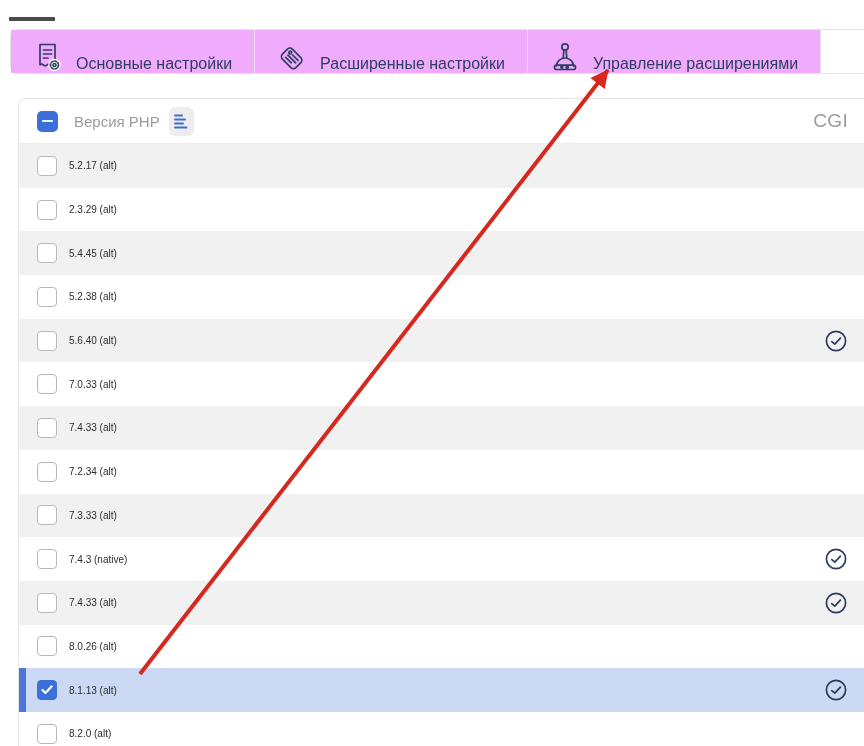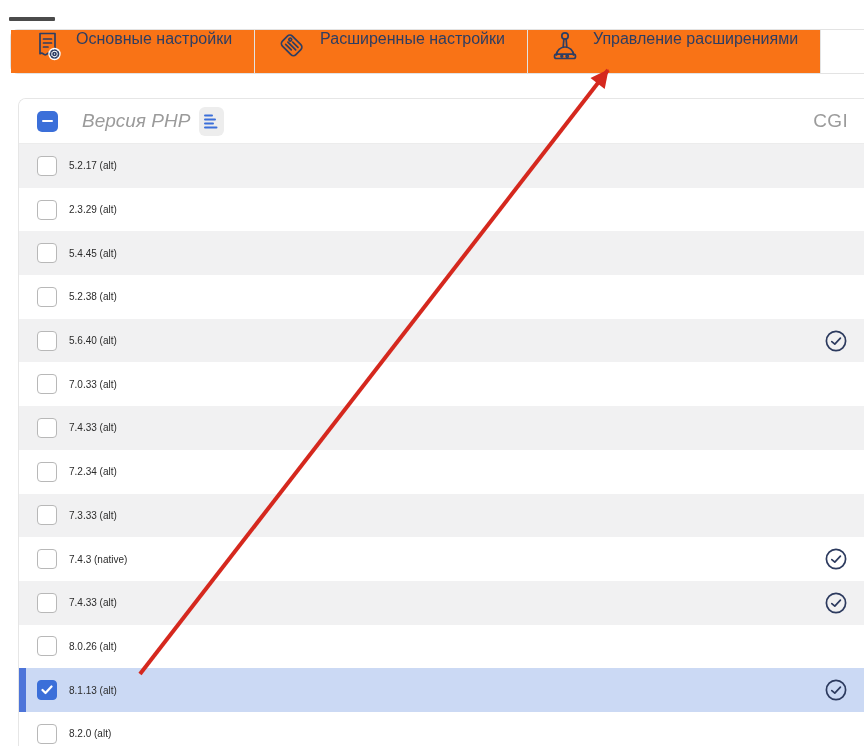--- a/index.html
+++ b/index.html
@@ -12,32 +12,32 @@
     font-family:"Liberation Sans", sans-serif;}
   .stage{position:absolute;left:0;top:0;width:864px;height:746px;overflow:hidden;background:#fff;}
 
   .clipped-fragment{position:absolute;left:9px;top:17px;width:46px;height:4px;
     background:#4b4b4b;border-radius:1px;}
 
   
   .toolbar{position:absolute;left:10px;top:29px;width:900px;height:45px;
     border:1px solid var(--border);border-radius:8px;background:#fff;
     display:flex;align-items:stretch;}
-  .tb-btn{display:flex;align-items:flex-start;gap:13px;padding:0 22px;cursor:pointer;background:#f97316;}
+  .tb-btn{display:flex;align-items:flex-end;gap:13px;padding:0 22px;cursor:pointer;background:#f0abfc;}
   .tb-btn .tb-icon{display:flex;align-items:center;}
   .tb-label{font-size:16px;color:var(--tb-text);white-space:nowrap;}
   .tb-divider{width:1px;background:var(--border);}
 
   
   .table{position:absolute;left:18px;top:98px;width:854px;
     border-left:1px solid #e6e6e6;border-top:1px solid #e6e6e6;
     border-radius:8px 0 0 0;overflow:hidden;background:#fff;}
   .thead{height:45px;background:#fff;border-bottom:1px solid #ececec;
     display:flex;align-items:center;padding:0 24px 0 18px;}
-  .th-title{font-size:19px;color:var(--hdr-text);margin-left:24px;font-style:italic;}
+  .th-title{font-size:15px;color:var(--hdr-text);margin-left:16px;}
   .sort-chip{margin-left:9px;width:25px;height:29px;background:#ededed;border-radius:6px;
     display:flex;align-items:center;justify-content:center;cursor:pointer;}
   .th-cgi{margin-left:auto;font-size:19px;color:var(--hdr-text);letter-spacing:.3px;}
 
   .row{height:43.7px;display:flex;align-items:center;padding:0 24px 0 18px;
     position:relative;background:#fff;cursor:pointer;}
   .row.odd{background:var(--alt-bg);}
   .row.selected{background:var(--sel-bg);}
   .row.selected::before{content:'';position:absolute;left:0;top:0;bottom:0;width:7px;
     background:var(--sel-bar);}

